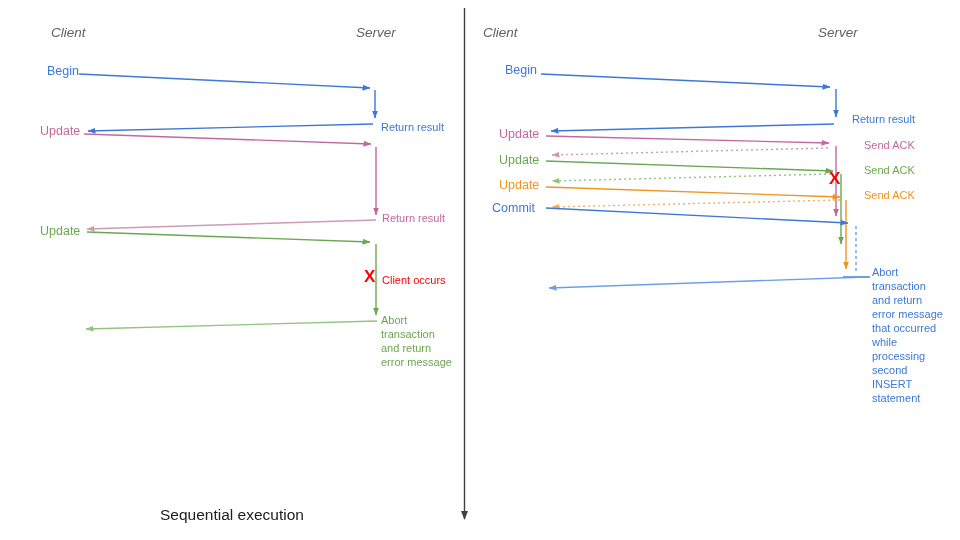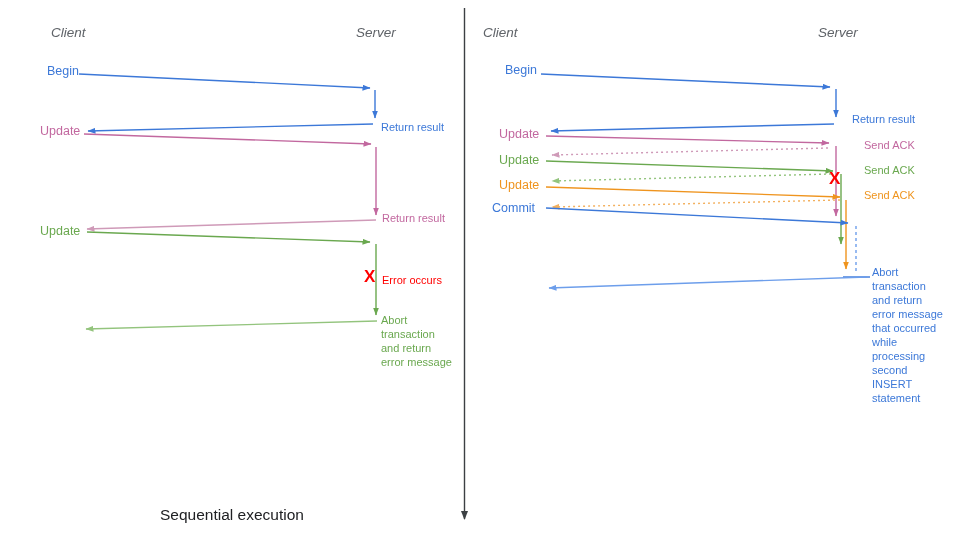--- a/index.html
+++ b/index.html
@@ -103,21 +103,21 @@
   <div class="hdr" style="left:356px;top:25px">Server</div>
   <div class="hdr" style="left:483px;top:25px">Client</div>
   <div class="hdr" style="left:818px;top:25px">Server</div>
 
   <div class="lbl c-blue" style="left:47px;top:65px">Begin</div>
   <div class="lbl sm c-blue" style="left:381px;top:121px">Return result</div>
   <div class="lbl c-pink" style="left:40px;top:125px">Update</div>
   <div class="lbl sm c-pink" style="left:382px;top:212px">Return result</div>
   <div class="lbl c-green" style="left:40px;top:225px">Update</div>
   <div class="xmark" style="left:364px;top:268px">X</div>
-  <div class="lbl sm c-red" style="left:382px;top:274px">Error occurs</div>
+  <div class="lbl sm c-red" style="left:382px;top:274px">Client occurs</div>
   <div class="lbl blk c-green" style="left:381px;top:313px">Abort
 transaction
 and return
 error message</div>
   <div class="cap" style="left:160px;top:506px">Sequential execution</div>
 
   <div class="lbl c-blue" style="left:505px;top:64px">Begin</div>
   <div class="lbl sm c-blue" style="left:852px;top:113px">Return result</div>
   <div class="lbl c-pink" style="left:499px;top:128px">Update</div>
   <div class="lbl sm c-pink" style="left:864px;top:139px">Send ACK</div>

